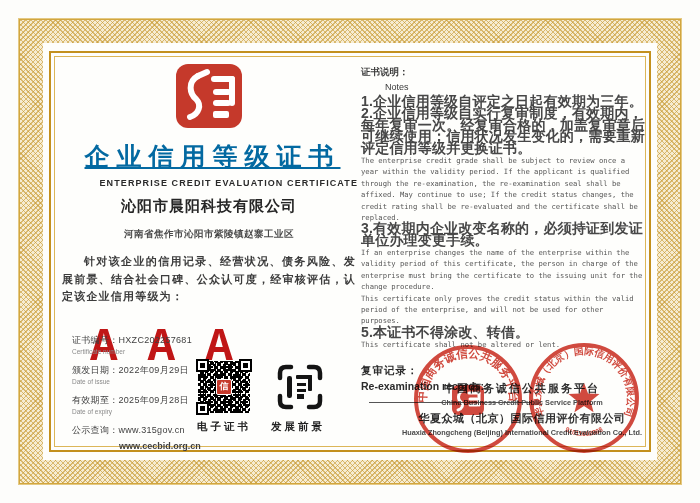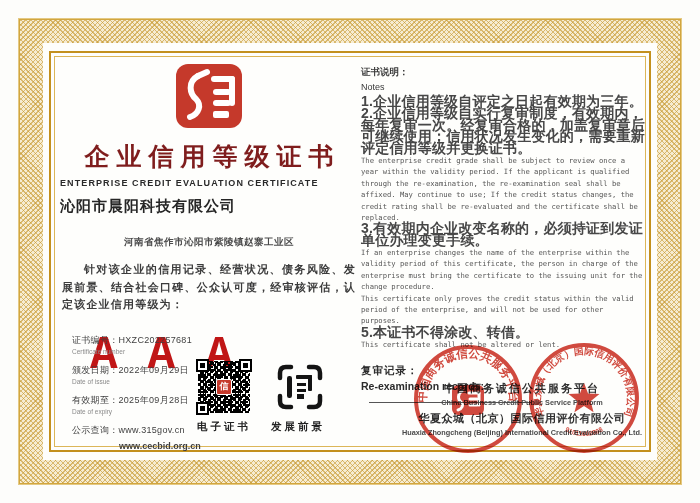--- a/index.html
+++ b/index.html
@@ -11,26 +11,26 @@
         repeating-linear-gradient(-45deg, rgba(198,151,45,.6) 0 1px, transparent 1px 3.5px),
         #f6ecd2;
         box-shadow:inset 0 0 0 1px #d2a63f, 0 0 0 1px #e4c983;}
   .band-mask{position:absolute;inset:43px;background:#fefefc;}
   .frame{position:absolute;inset:51px 49px;border:2px solid #c3901e;}
   .frame2{position:absolute;inset:56px 54px;border:1px solid #dcb658;}
 
   
   .left-col{position:absolute;left:60px;top:62px;width:298px;}
   .logo-wrap{text-align:center;margin-bottom:6px;}
-  .cert-title{margin:0;text-align:center;font-size:25px;font-weight:800;color:#7f1d1d;
-              letter-spacing:7px;padding-left:7px;}
-  .cert-subtitle{text-align:left;font-size:9px;font-weight:700;color:#2a2a2a;
+  .cert-title{margin:0;text-align:center;font-size:25px;font-weight:800;color:#0369a1;
+              letter-spacing:7px;padding-left:7px;text-decoration:underline;}
+  .cert-subtitle{text-align:right;font-size:9px;font-weight:700;color:#2a2a2a;
                  letter-spacing:1.1px;margin-top:5px;}
-  .company{font-size:15px;font-weight:800;color:#262626;margin-top:9px;letter-spacing:1px;}
-  .address{text-align:center;font-size:9.5px;font-weight:700;color:#4a4a4a;margin-top:20px;letter-spacing:.5px;}
+  .company{text-align:center;font-size:15px;font-weight:800;color:#262626;margin-top:9px;letter-spacing:1px;}
+  .address{text-align:center;font-size:9.5px;font-weight:700;color:#4a4a4a;margin-top:12px;letter-spacing:.5px;}
   .statement{font-size:11px;font-weight:600;color:#3c3c3c;line-height:1.6;text-align:justify;
              text-indent:2em;letter-spacing:1.2px;margin:12px 2px 0 2px;}
   .grade{font-family:Liberation Mono, monospace;text-align:left;font-size:46px;
          font-weight:700;color:#c01616;letter-spacing:30px;padding-left:30px;margin-top:16px;}
   .info{position:absolute;left:12px;top:272px;width:150px;}
   .f{margin-bottom:9px;}
   .fzh{font-size:9px;font-weight:400;color:#3f3f3f;letter-spacing:.3px;}
   .fen{font-size:6.5px;color:#8a8a8a;margin-top:1px;}
   .furl2{font-size:9px;font-weight:700;color:#3f3f3f;padding-left:47px;margin-top:4px;}
   
@@ -42,21 +42,21 @@
   .fd::after{content:"";position:absolute;inset:2px;background:#000;}
   .fd.tl{left:0;top:0}.fd.tr{right:0;top:0}.fd.bl{left:0;bottom:0}
   .qr-seal{position:absolute;left:50%;top:50%;width:14px;height:14px;transform:translate(-50%,-50%);
            background:#c5392b;border:1px solid #fff;border-radius:2px;color:#fff;font-size:9px;
            line-height:13px;text-align:center;font-weight:700;}
   .qr-label{position:absolute;font-size:10.5px;font-weight:800;color:#222;letter-spacing:3px;}
 
   
   .right-col{position:absolute;left:361px;top:66px;width:284px;}
   .notes-h-zh{font-size:9.5px;font-weight:700;color:#3a3a3a;}
-  .notes-h-en{font-size:9px;color:#3a3a3a;margin-top:3px;font-family:"Liberation Sans",sans-serif;}
+  .notes-h-en{font-size:9px;color:#3a3a3a;margin-top:3px;font-family:"Liberation Sans",sans-serif;margin-left:24px;}
   .note-zh{font-size:14px;font-weight:600;color:#474747;line-height:11.8px;margin:0;letter-spacing:.2px;}
   .note-en{font-size:7.2px;color:#565656;line-height:11.4px;margin:0;
            font-family:"DejaVu Sans Mono","Liberation Mono",monospace;}
   .notes-list{margin-top:4px;}
   .review{margin-top:14px;}
   .review-zh{font-size:10.5px;font-weight:800;color:#2b2b2b;letter-spacing:1px;}
   .review-en{font-size:10.5px;font-weight:700;color:#2b2b2b;margin-top:2px;}
   .review-line{display:inline-block;width:162px;border-bottom:1.3px solid #555;vertical-align:baseline;
                margin-left:8px;height:10px;}
   .issuer{position:absolute;left:398px;top:381px;width:248px;text-align:center;z-index:1;}

